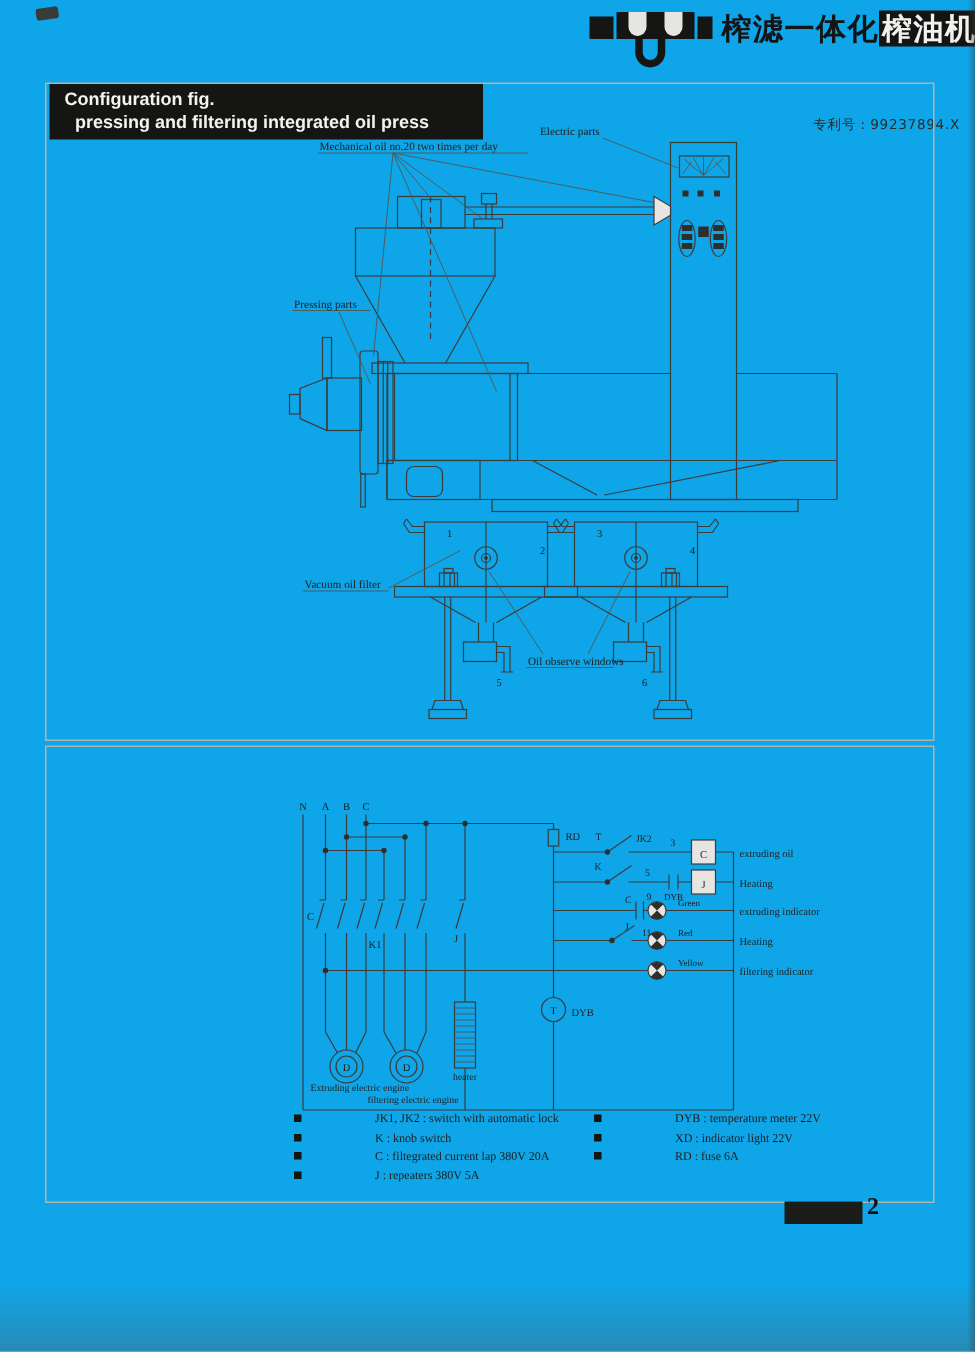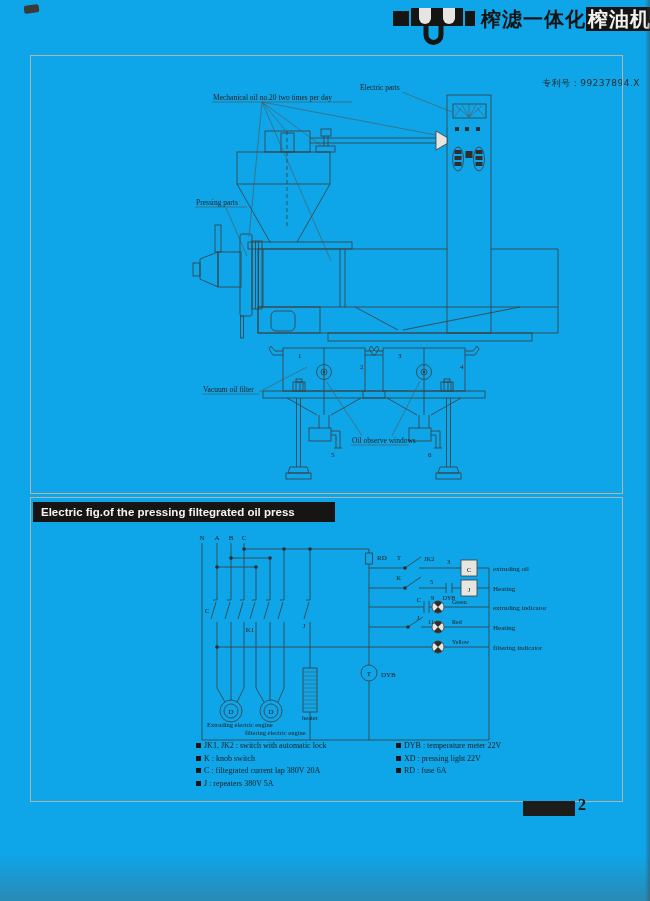--- a/index.html
+++ b/index.html
@@ -35,21 +35,21 @@
   svg text{font-family:"Liberation Serif",serif;fill:#222220;}
   .dwg{stroke:#3c3c3a;stroke-width:.8;fill:none;}
   .dwg-f{fill:#2e2e2c;stroke:none;}
   .wbox{fill:#e6e5e1;stroke:#3c3c3a;stroke-width:.8;}
   .thin{stroke:#55554f;stroke-width:.6;fill:none;}
   
   .legend{position:absolute;left:196px;top:741px;width:420px;font-size:8px;color:#1e1e1c;}
   .lg-col{position:absolute;top:0;}
   .lg-left{left:0;width:205px;}
   .lg-right{left:200px;width:220px;text-align:center;}
-  .lg-item{display:flex;align-items:center;margin-bottom:3.5px;white-space:nowrap;}
+  .lg-item{display:flex;align-items:center;margin-bottom:3.5px;white-space:nowrap;gap:46px;}
   .sq{display:inline-block;width:5px;height:5px;background:#151514;margin-right:3px;flex:0 0 5px;}
   
   .footer-block{position:absolute;left:523px;top:801px;width:52px;height:15px;background:#1c1c1a;}
   .page-number{position:absolute;left:578px;top:796px;font-size:16px;font-weight:bold;color:#111;}
 </style>
 </head>
 <body>
 
 <div class="paper">
 
@@ -60,20 +60,24 @@
     <rect x="18" y="1" width="52" height="18" fill="#151514"></rect>
     <path d="M26,1 h12 v10 a6,6 0 0 1 -12,0 z" fill="#e6e5e1"></path>
     <path d="M50,1 h12 v10 a6,6 0 0 1 -12,0 z" fill="#e6e5e1"></path>
     <path d="M33,19 v9 a7.5,7.5 0 0 0 15,0 v-9" fill="none" stroke="#151514" stroke-width="5"></path>
     <rect x="72" y="4" width="10" height="15" fill="#151514"></rect>
   </svg>
   <div class="brand-title"><span>榨滤一体化</span><span class="brand-boxed">榨油机</span></div>
   <div class="patent-line">专利号：99237894.X</div>
 
   <div class="fig-box" id="fig1-box"></div>
+  <div class="banner" id="banner1">
+    <div class="l1">Configuration fig.</div>
+    <div class="l2">pressing and filtering integrated oil press</div>
+  </div>
 
   <svg style="left:31px;top:88px;" width="590" height="402" viewBox="31 88 590 402">
 
     <g class="dwg">
       <rect x="447" y="95" width="44" height="238"></rect>
       <rect x="453" y="104" width="33" height="14"></rect>
       <path class="thin" d="M469,117 L456,106 M469,117 L462,105 M469,117 L469,104 M469,117 L476,105 M469,117 L482,106 M455,116 L461,108 M484,116 L477,108"></path>
       <rect class="dwg-f" x="455" y="127" width="4" height="4"></rect>
       <rect class="dwg-f" x="465" y="127" width="4" height="4"></rect>
       <rect class="dwg-f" x="476" y="127" width="4" height="4"></rect>
@@ -171,21 +175,20 @@
     <text x="352" y="443" font-size="7.5">Oil observe windows</text>
     <text x="298" y="358" font-size="7">1</text>
     <text x="360" y="369" font-size="7">2</text>
     <text x="398" y="358" font-size="7">3</text>
     <text x="460" y="369" font-size="7">4</text>
     <text x="331" y="457" font-size="7">5</text>
     <text x="428" y="457" font-size="7">6</text>
   </svg>
 
   <div class="fig-box" id="fig2-box"></div>
-  <div class="banner" id="banner2">Electric fig.of the pressing filtegrated oil press</div>
 
   <svg style="left:31px;top:525px;" width="590" height="218" viewBox="31 525 590 218">
 
     <g class="dwg">
       <path d="M202,543 V740 M217,543 V600 M231,543 V600 M244,543 V600"></path>
       <path d="M244,549 H369 M231,558 H270 M217,567 H256"></path>
       <path d="M284,549 V600 M270,558 V600 M256,567 V600 M310,549 V600"></path>
       <circle class="dwg-f" cx="244" cy="549" r="1.8"></circle>
         <circle class="dwg-f" cx="284" cy="549" r="1.8"></circle>
       <circle class="dwg-f" cx="310" cy="549" r="1.8"></circle>
@@ -314,21 +317,21 @@
           <span>J :  repeaters  380V  5A</span>
         </div>
     </div>
     <div class="lg-col lg-right">
       <div class="lg-item">
           <span class="sq"></span>
           <span>DYB :  temperature meter  22V</span>
         </div>
       <div class="lg-item">
           <span class="sq"></span>
-          <span>XD :  pressing light 22V</span>
+          <span>XD :  indicator light 22V</span>
         </div>
       <div class="lg-item">
           <span class="sq"></span>
           <span>RD :  fuse 6A</span>
         </div>
     </div>
   </div>
 
   <div class="footer-block"></div>
   <div class="page-number">2</div>

